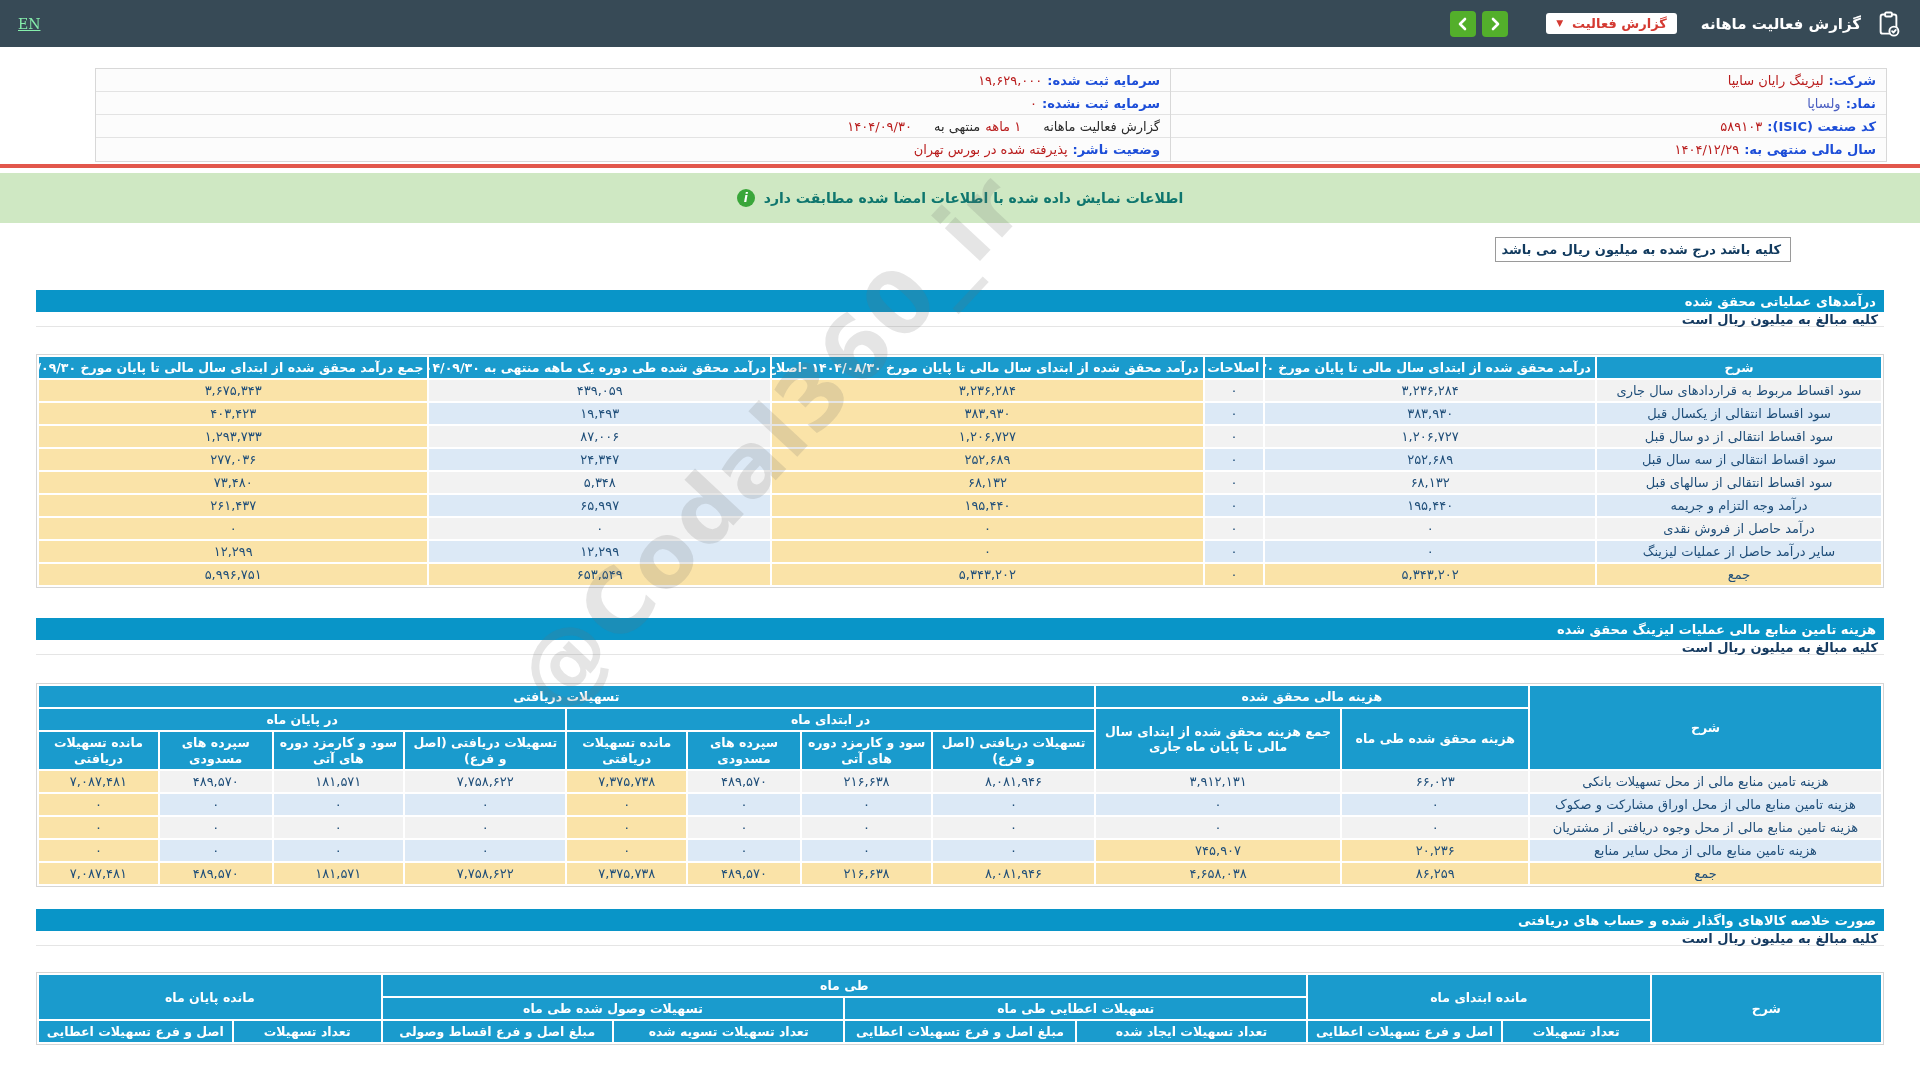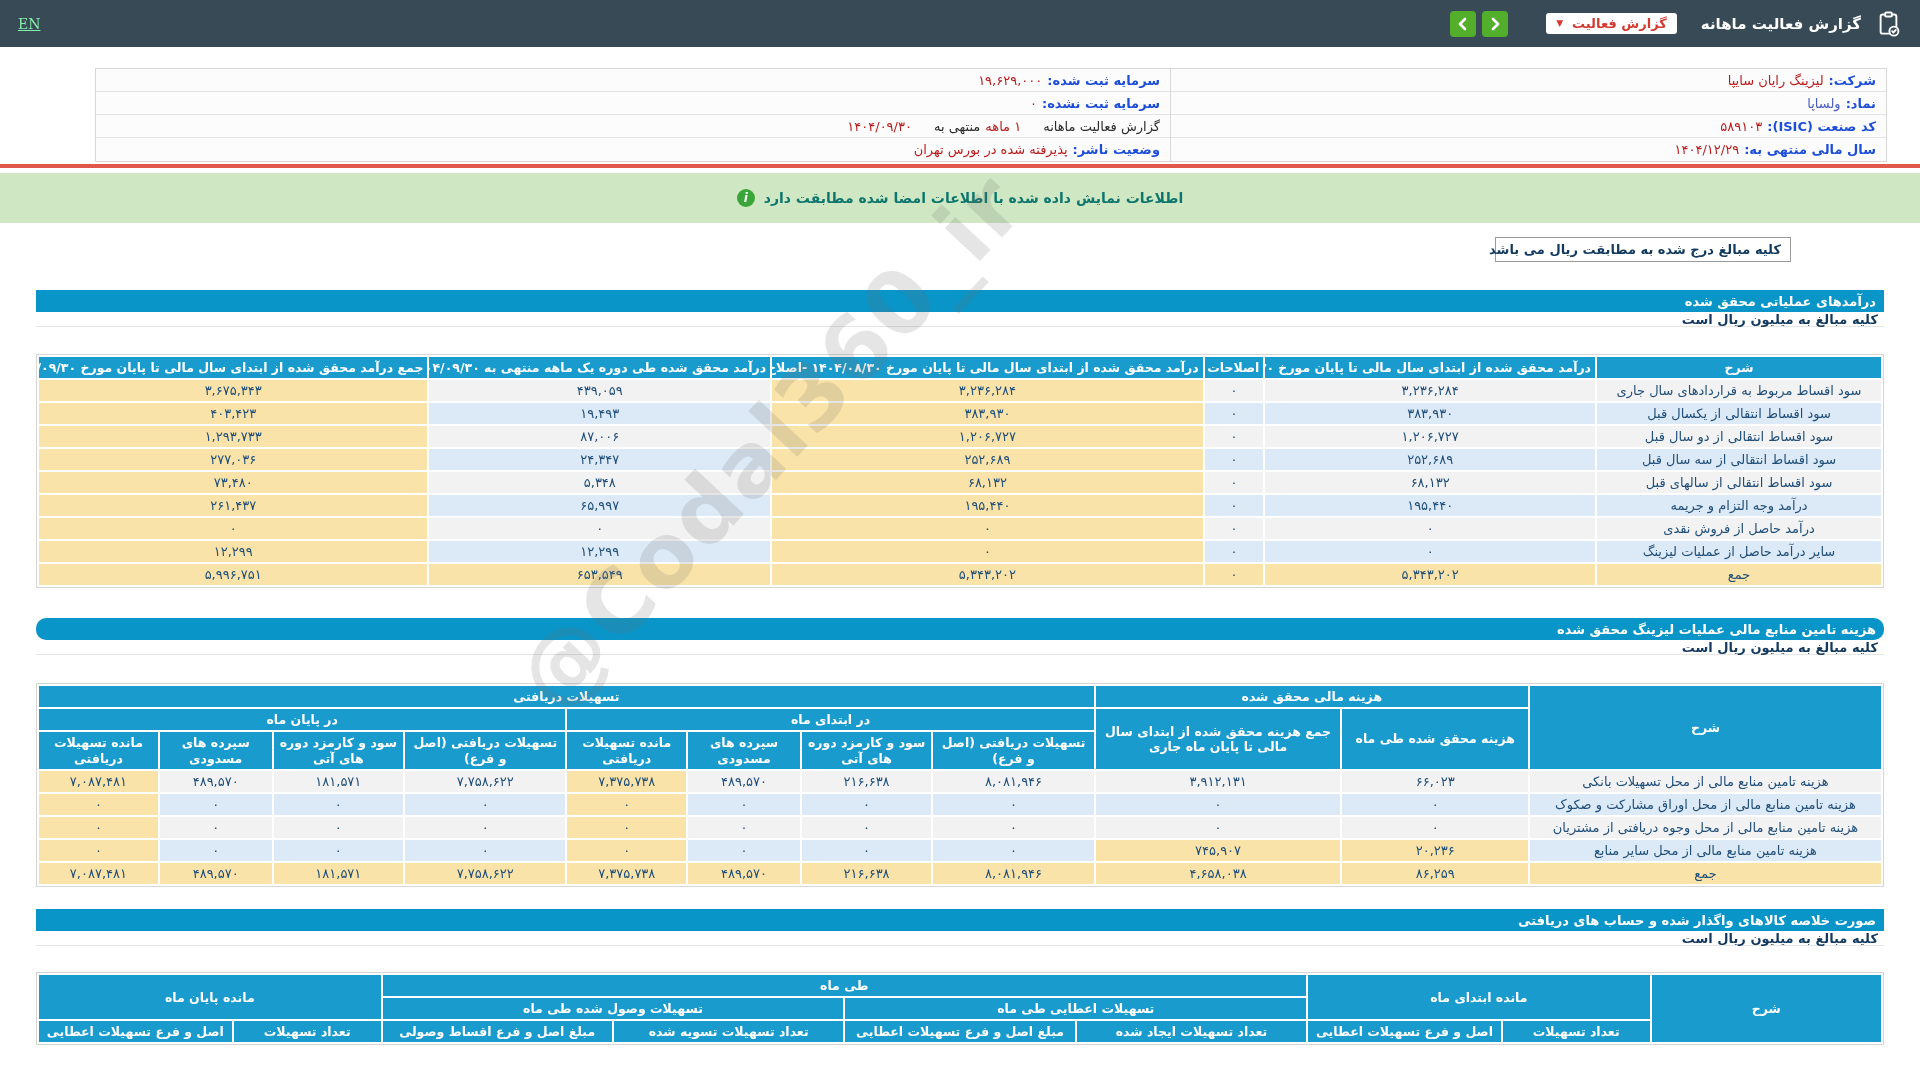--- a/index.html
+++ b/index.html
@@ -66,21 +66,21 @@
     padding:0 9px; font-size:13px; font-weight:bold; color:#113a5e; white-space:nowrap;
   }
   
   .note-box { margin-right:auto; margin-left:calc(1920px - 96px - 296px - 33px); }
   
   .section { margin:12px 36px; }
   .sec-bar {
     height:22px; background:#0995c8; color:#fff; font-weight:bold; font-size:13px;
     display:flex; align-items:center; padding:0 8px;
   }
-  .mt1 { margin-top:28px; } .mt2 { margin-top:30px;border-radius:10px; } .mt3 { margin-top:22px; }
+  .mt1 { margin-top:28px; } .mt2 { margin-top:30px; } .mt3 { margin-top:22px; }
   .unit-row {
     height:15px; display:flex; align-items:center; padding:0 6px;
     font-size:13px; font-weight:bold; color:#14395f;
     background:#fff; border-bottom:1px solid #e5e5e5;
   }
   table.tbl {
     width:100%; border-collapse:separate; border-spacing:2px;
     table-layout:fixed; background:#fff; border:1px solid #d5d5d5;
   }
   .tsp1 { margin-top:27px; } .tsp2 { margin-top:28px; } .tsp3 { margin-top:26px; }
@@ -182,21 +182,21 @@
 </div>
 
 <div class="redline"></div>
 
 <div class="greenbar">
   <span class="txt">اطلاعات نمایش داده شده با اطلاعات امضا شده مطابقت دارد</span>
   <span class="info-i">i</span>
 </div>
 
 <div class="note-box">
-  <span>کلیه مبالغ درج شده به مطابقت ریال می باشد</span>
+  <span>کلیه باشد درج شده به میلیون ریال می باشد</span>
 </div>
 
 <div class="section">
   <div class="sec-bar mt1">
     <span>درآمدهای عملیاتی محقق شده</span>
   </div>
   <div class="unit-row">
     <span>کلیه مبالغ به میلیون ریال است</span>
   </div>
   <table class="tbl tsp1">

